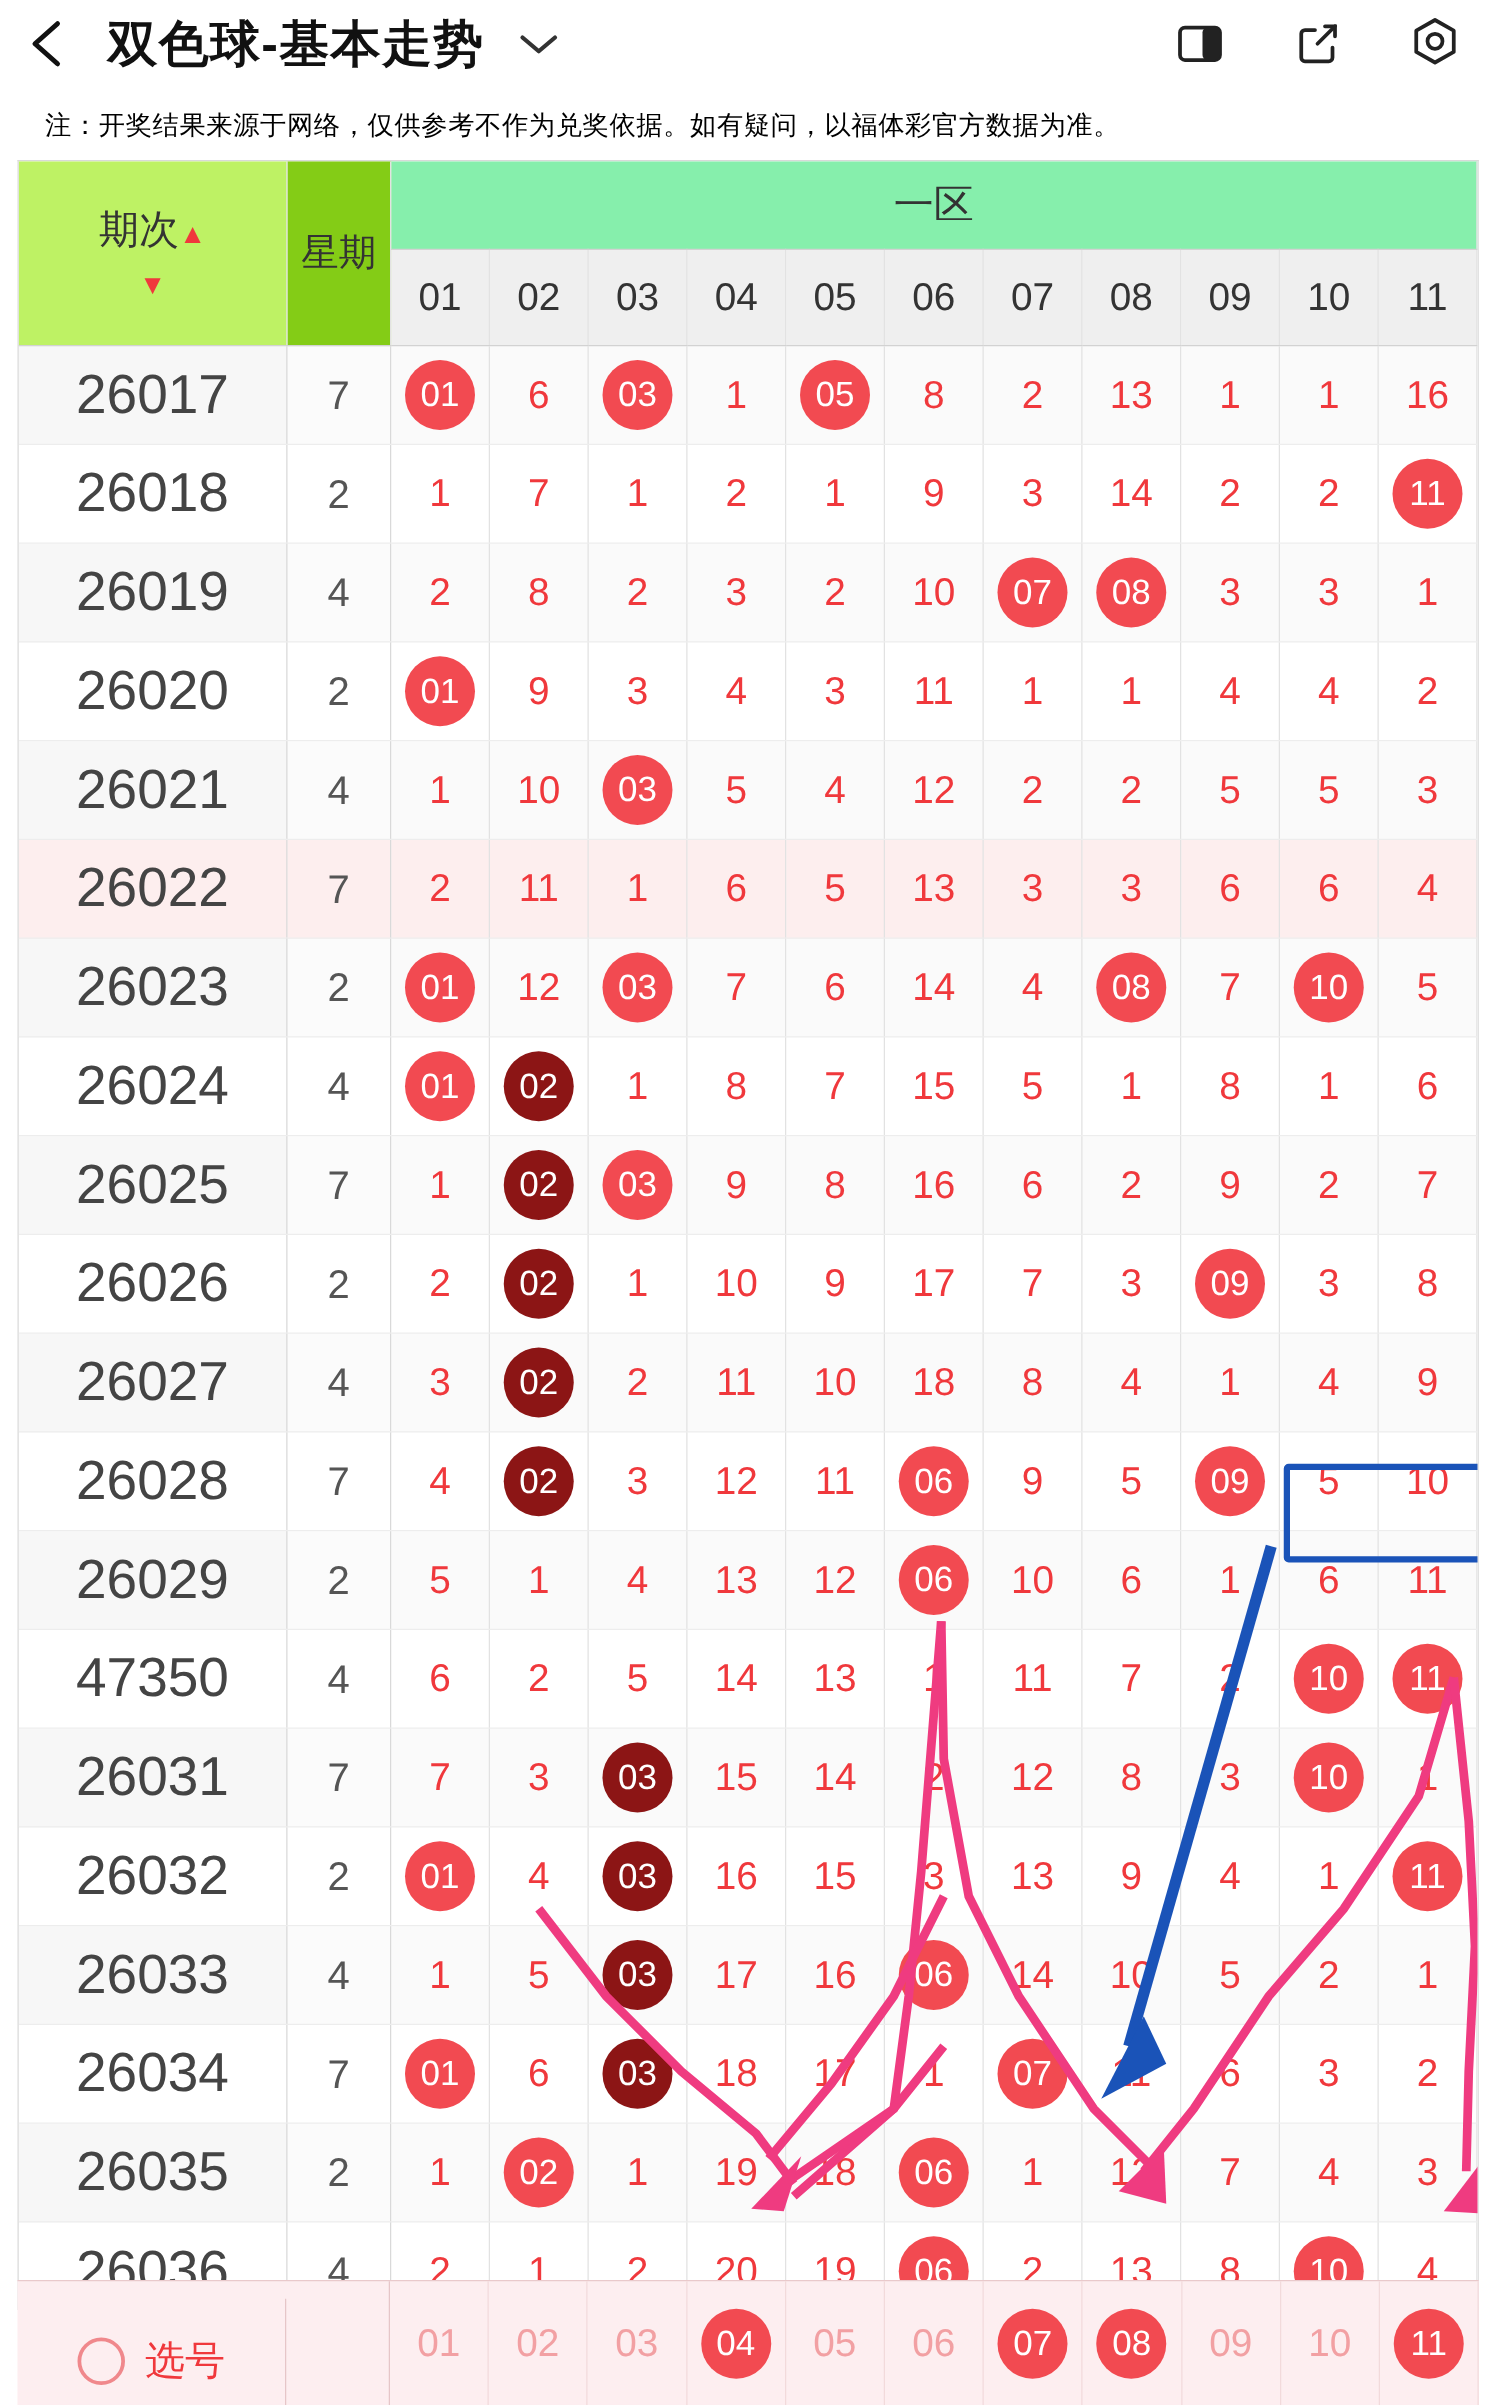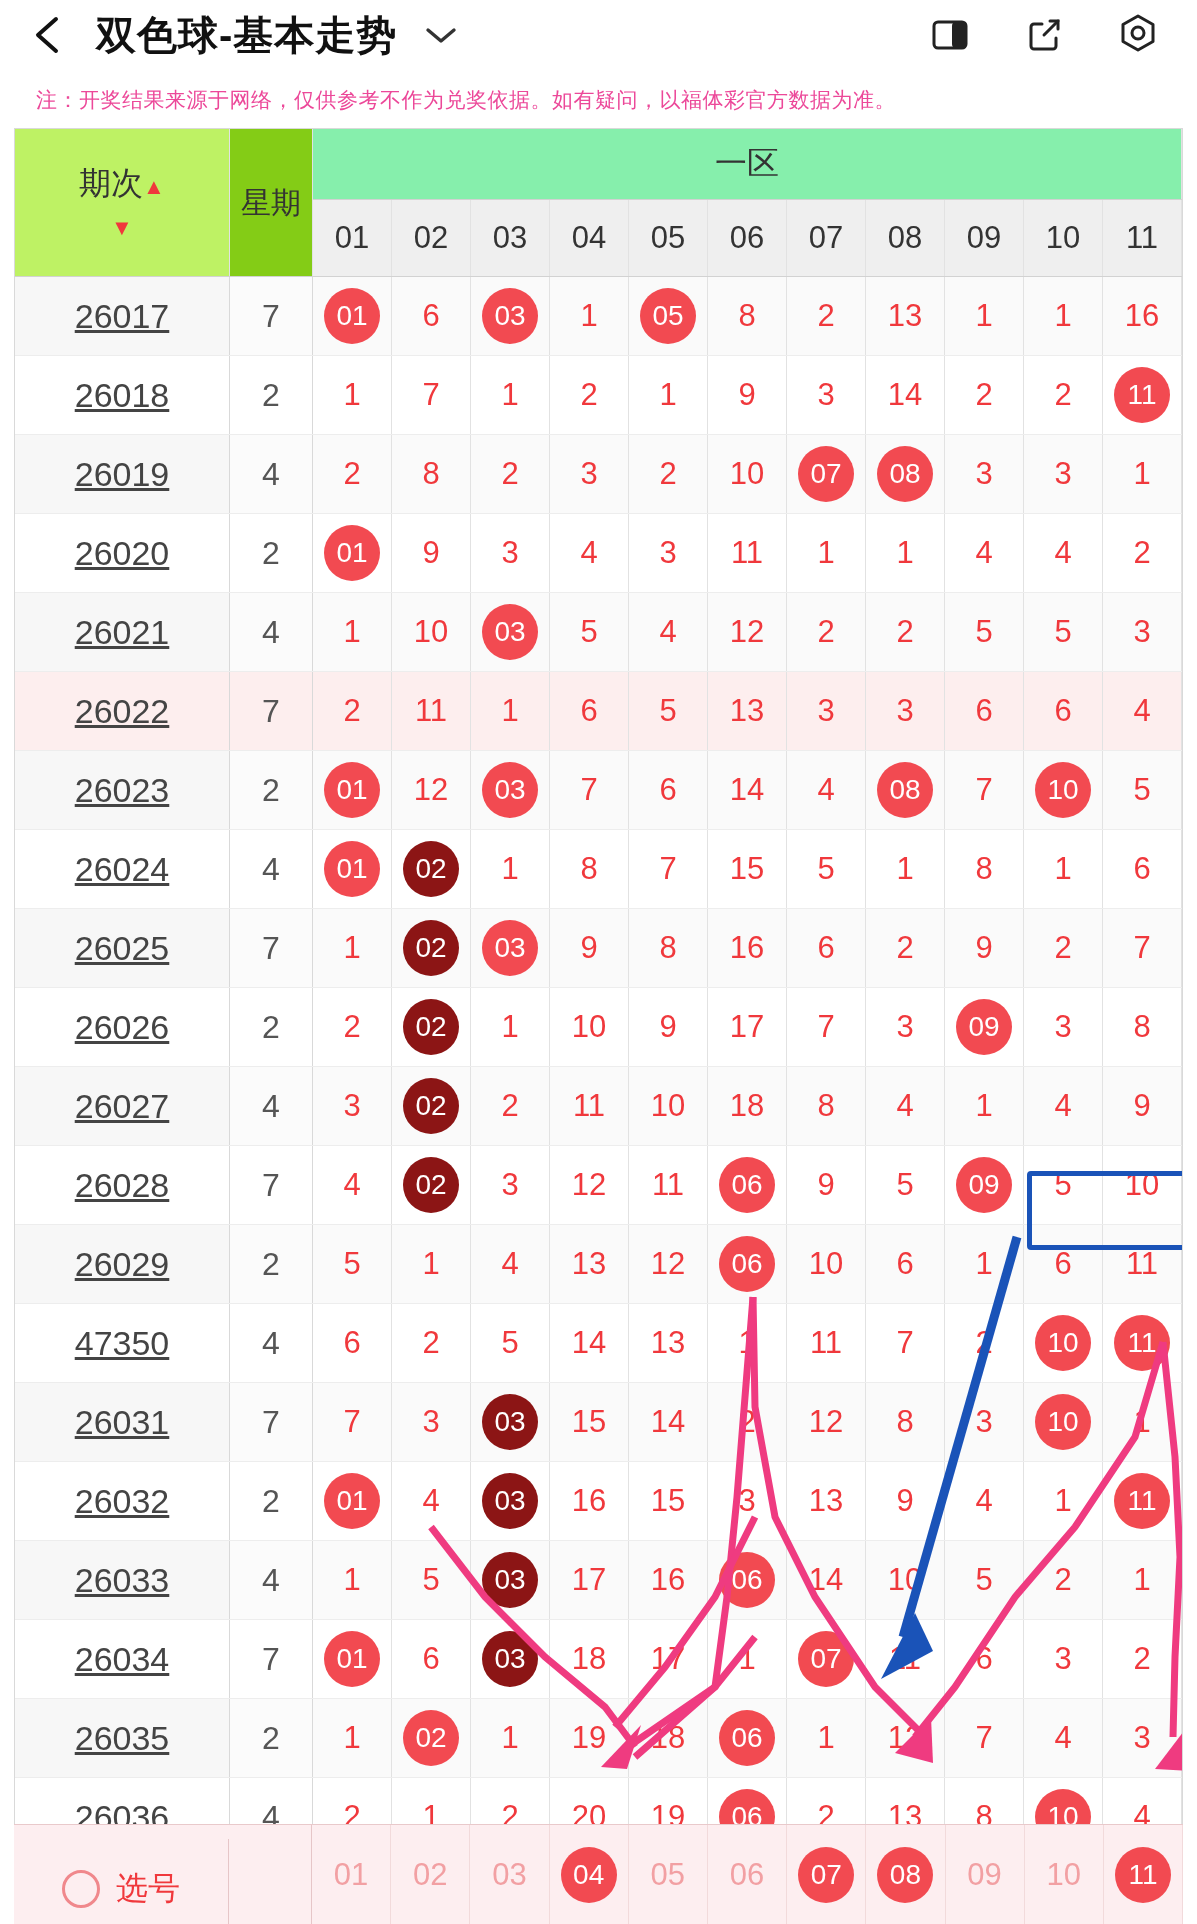--- a/index.html
+++ b/index.html
@@ -8,21 +8,21 @@
     background:#ffffff;
     font-family:"Liberation Sans","DejaVu Sans",sans-serif;
     color:#222;
     overflow:hidden;
     position:relative;
   }
   
   .header{
     height:70px;
     display:flex;align-items:center;
-    padding:0 26px;
+    padding:0 16px;
     box-sizing:border-box;
   }
   .back-icon{
     width:44px;height:44px;
     display:flex;align-items:center;justify-content:center;
     flex:0 0 auto;
   }
   .back-icon svg{display:block}
   .title{
     font-size:40px;
@@ -35,21 +35,21 @@
   .caret{
     margin-left:26px;
     display:flex;align-items:center;
   }
   .header-spacer{flex:1 1 auto}
   .head-icons{display:flex;align-items:center;gap:48px;margin-right:10px}
   .head-icons .hicon{width:46px;height:46px;display:flex;align-items:center;justify-content:center}
   
   .note{
     font-size:21px;
-    color:#ec4899;
+    color:#000000;
     padding:16px 30px 14px 36px;
     letter-spacing:0.5px;
     white-space:nowrap;
   }
   
   .table-wrap{
     position:relative;
     margin:0 14px;
     border-top:1px solid #d9d9d9;
     border-left:1px solid #d9d9d9;
@@ -101,24 +101,23 @@
   }
   th.colnum{
     height:76px;
     font-size:31px;
     color:#333;
     background:#efefef;
   }
   td.qici{
     width:214px;
     color:#444;
-    font-size:34px;
+    font-size:44px;
     background:#f7f7f7;
     border-right:1px solid #d9d9d9;
-    text-decoration:underline;
   }
   td.week{
     width:82px;
     color:#555;
     font-size:32px;
     background:#fbfbfb;
     border-right:1px solid #d9d9d9;
   }
   tr.alt td.qici{background:#ffffff}
   tr.alt td.week{background:#ffffff}

